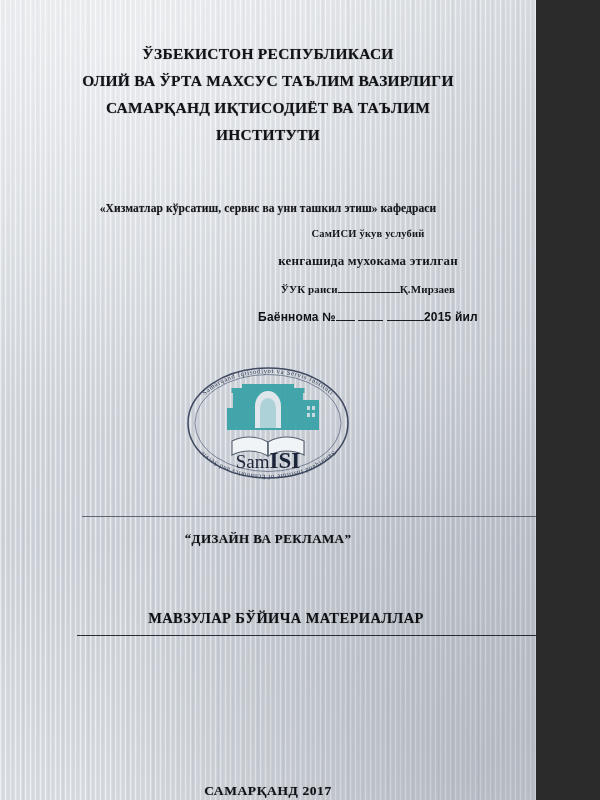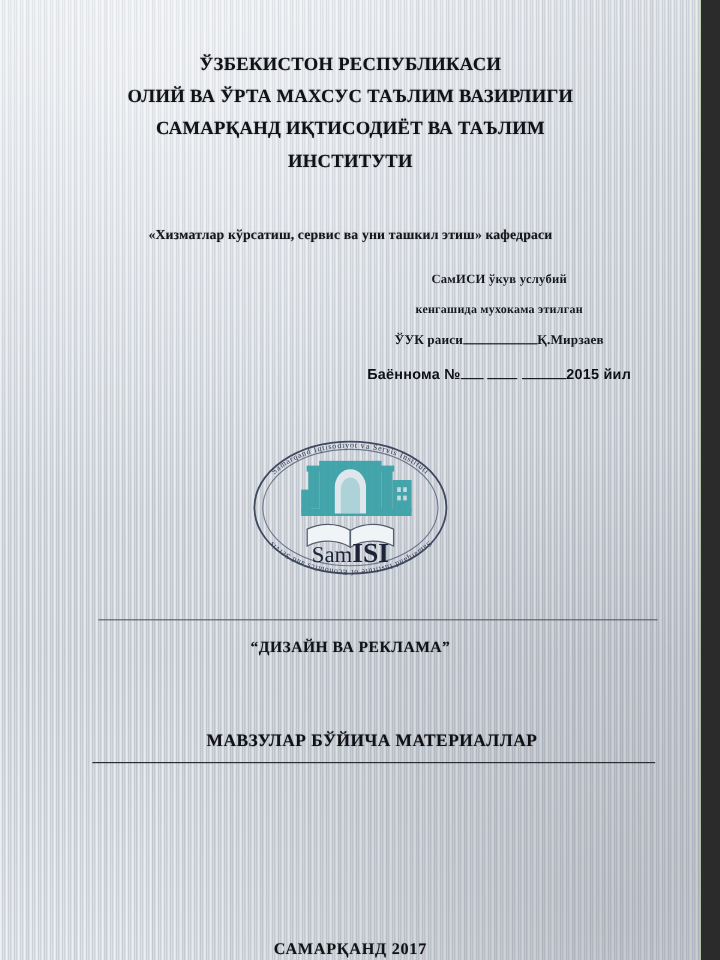--- a/index.html
+++ b/index.html
@@ -5,21 +5,21 @@
 <style>
   html, body {
     margin: 0;
     padding: 0;
     background: #2b2b2b;
   }
 
   
   .page {
     position: relative;
-    width: 584px;
+    width: 536px;
     height: 800px;
     overflow: hidden;
     background-color: #bef264;
     font-family: "Liberation Serif", "DejaVu Serif", serif;
     color: #14161a;
   }
 
   
   .paper-texture {
     position: absolute;
@@ -80,21 +80,21 @@
     letter-spacing: 0.25px;
     line-height: 27px;
     color: #101216;
     white-space: nowrap;
     text-shadow: 0 0 1.1px rgba(20,22,26,0.45);
   }
 
   
   .kafedra {
     position: absolute;
-    top: 190px;
+    top: 202px;
     left: 0;
     right: 0;
     text-align: center;
     font-weight: bold;
     font-size: 11.5px;
     letter-spacing: 0.1px;
     color: #14161a;
     text-shadow: 0 0 1px rgba(20,22,26,0.35);
   }
 
@@ -105,21 +105,21 @@
     right: 38px;
     width: 260px;
     text-align: center;
   }
   .approval-row {
     font-weight: bold;
     color: #16181d;
     white-space: nowrap;
   }
   .ap-1 { font-size: 10.5px; letter-spacing: 0.2px; margin-bottom: 14px; }
-  .ap-2 { font-size: 10px;  letter-spacing: 0.2px; margin-bottom: 14px; }
+  .ap-2 { font-size: 13px;  letter-spacing: 0.2px; margin-bottom: 14px; }
   .ap-3 { font-size: 11px;   letter-spacing: 0.1px; margin-bottom: 15px; }
   .ap-4 {
     font-family: "Liberation Sans", "DejaVu Sans", sans-serif;
     font-size: 12px;
     letter-spacing: 0.2px;
     color: #0e1014;
   }
   .rule-fill {
     display: inline-block;
     border-bottom: 1.4px solid #1b1d22;

